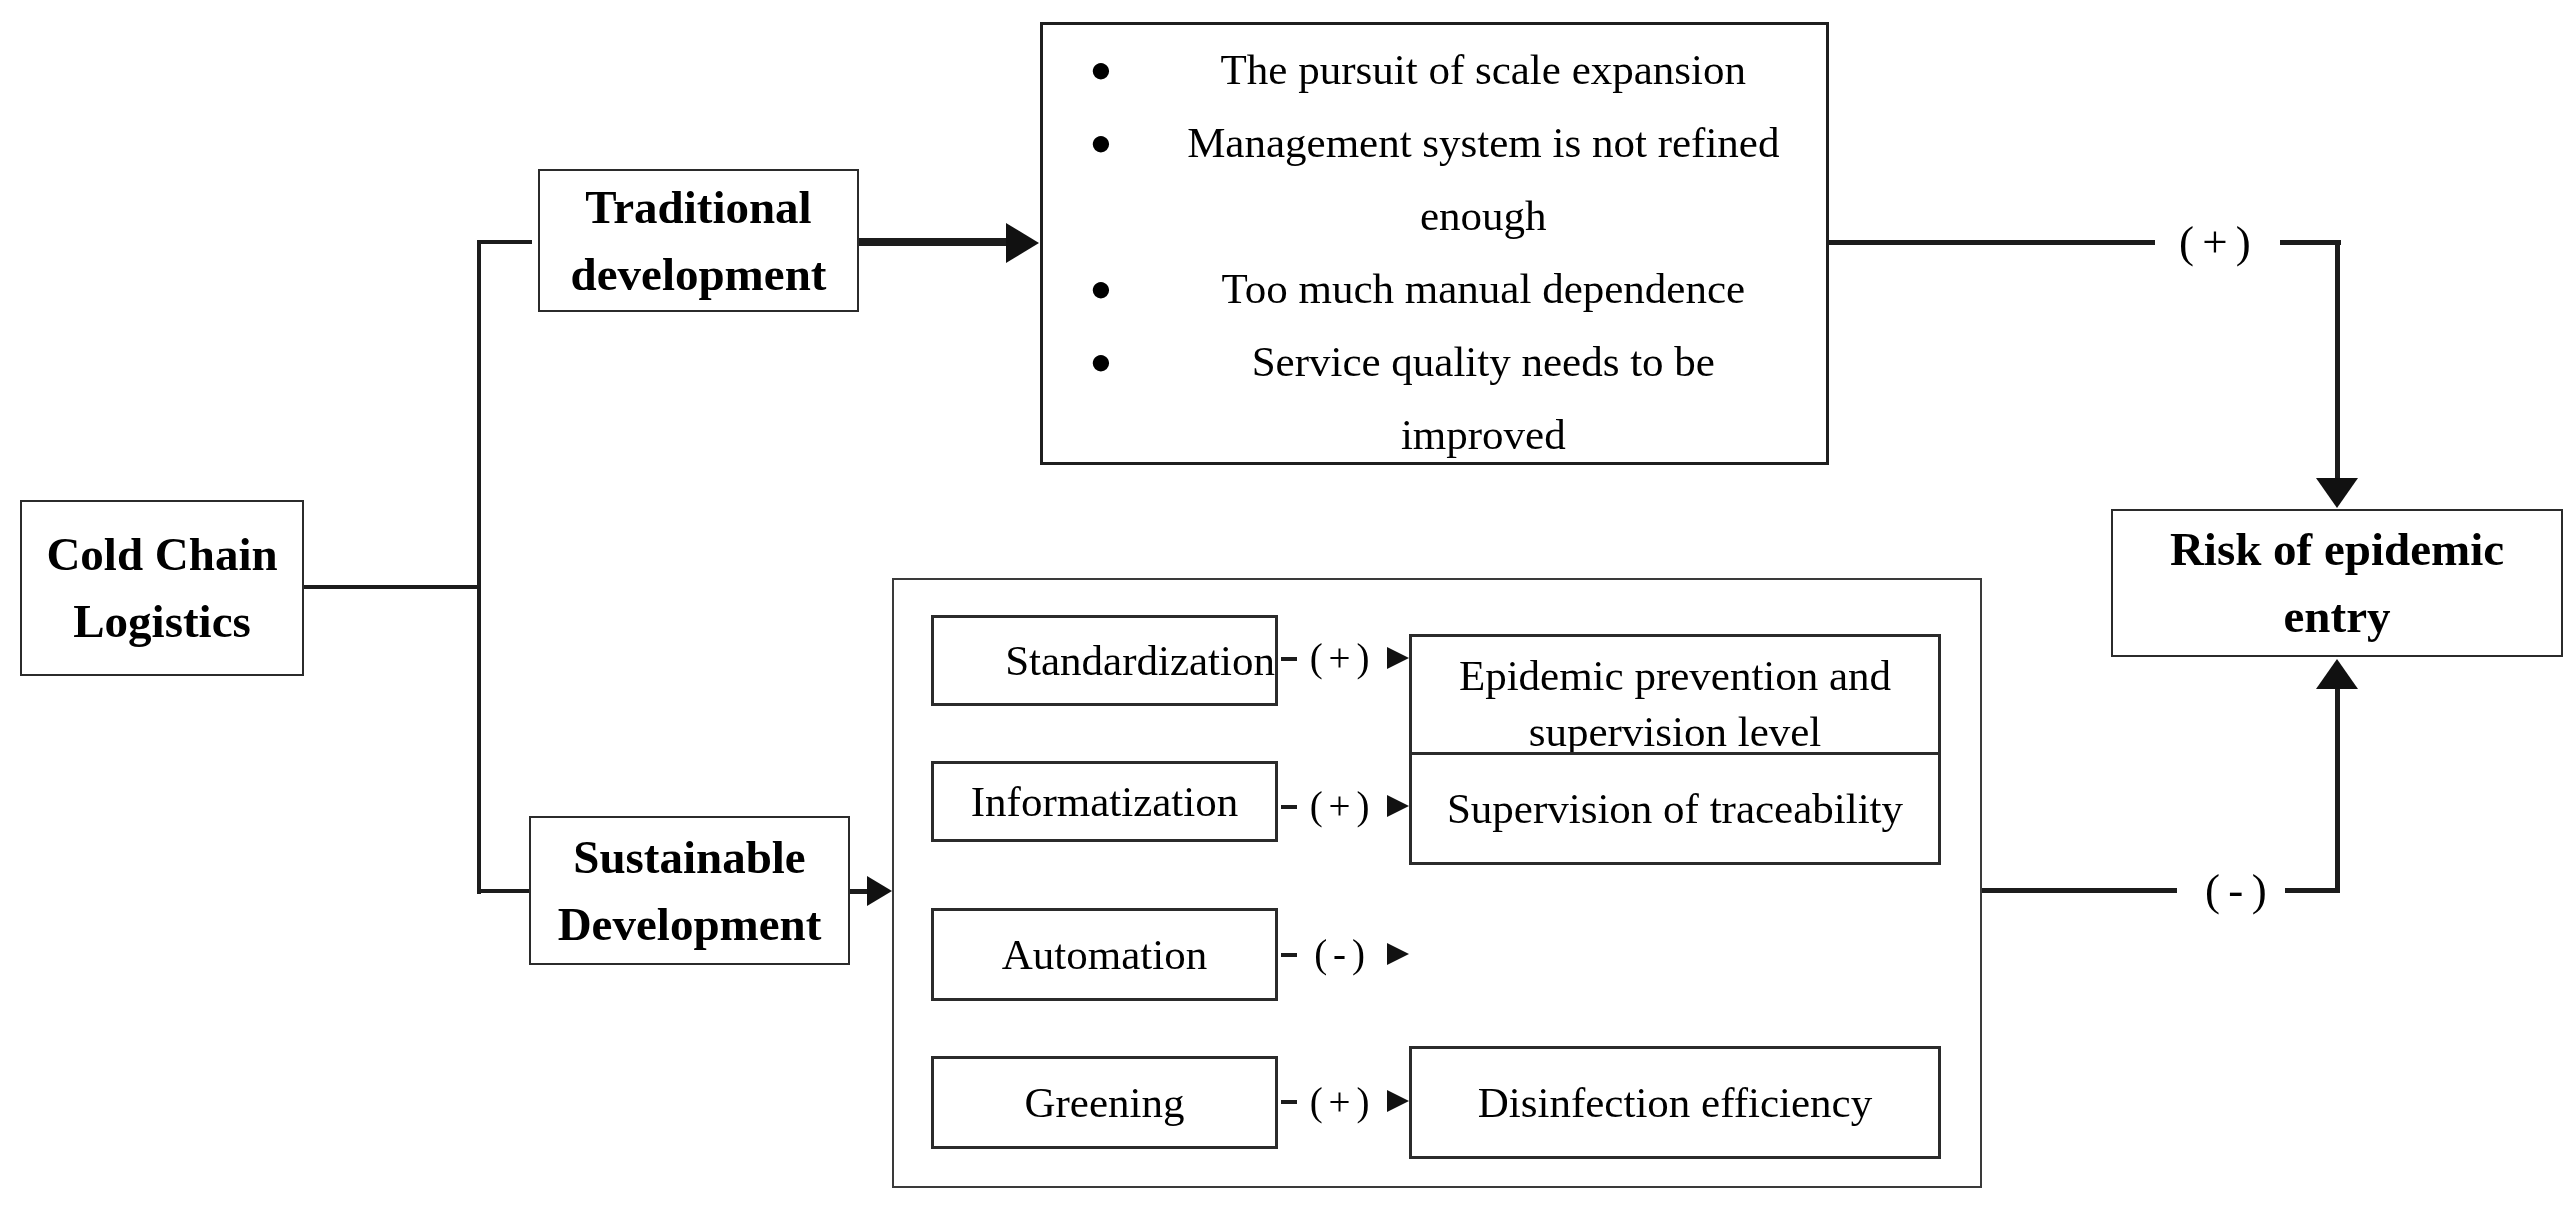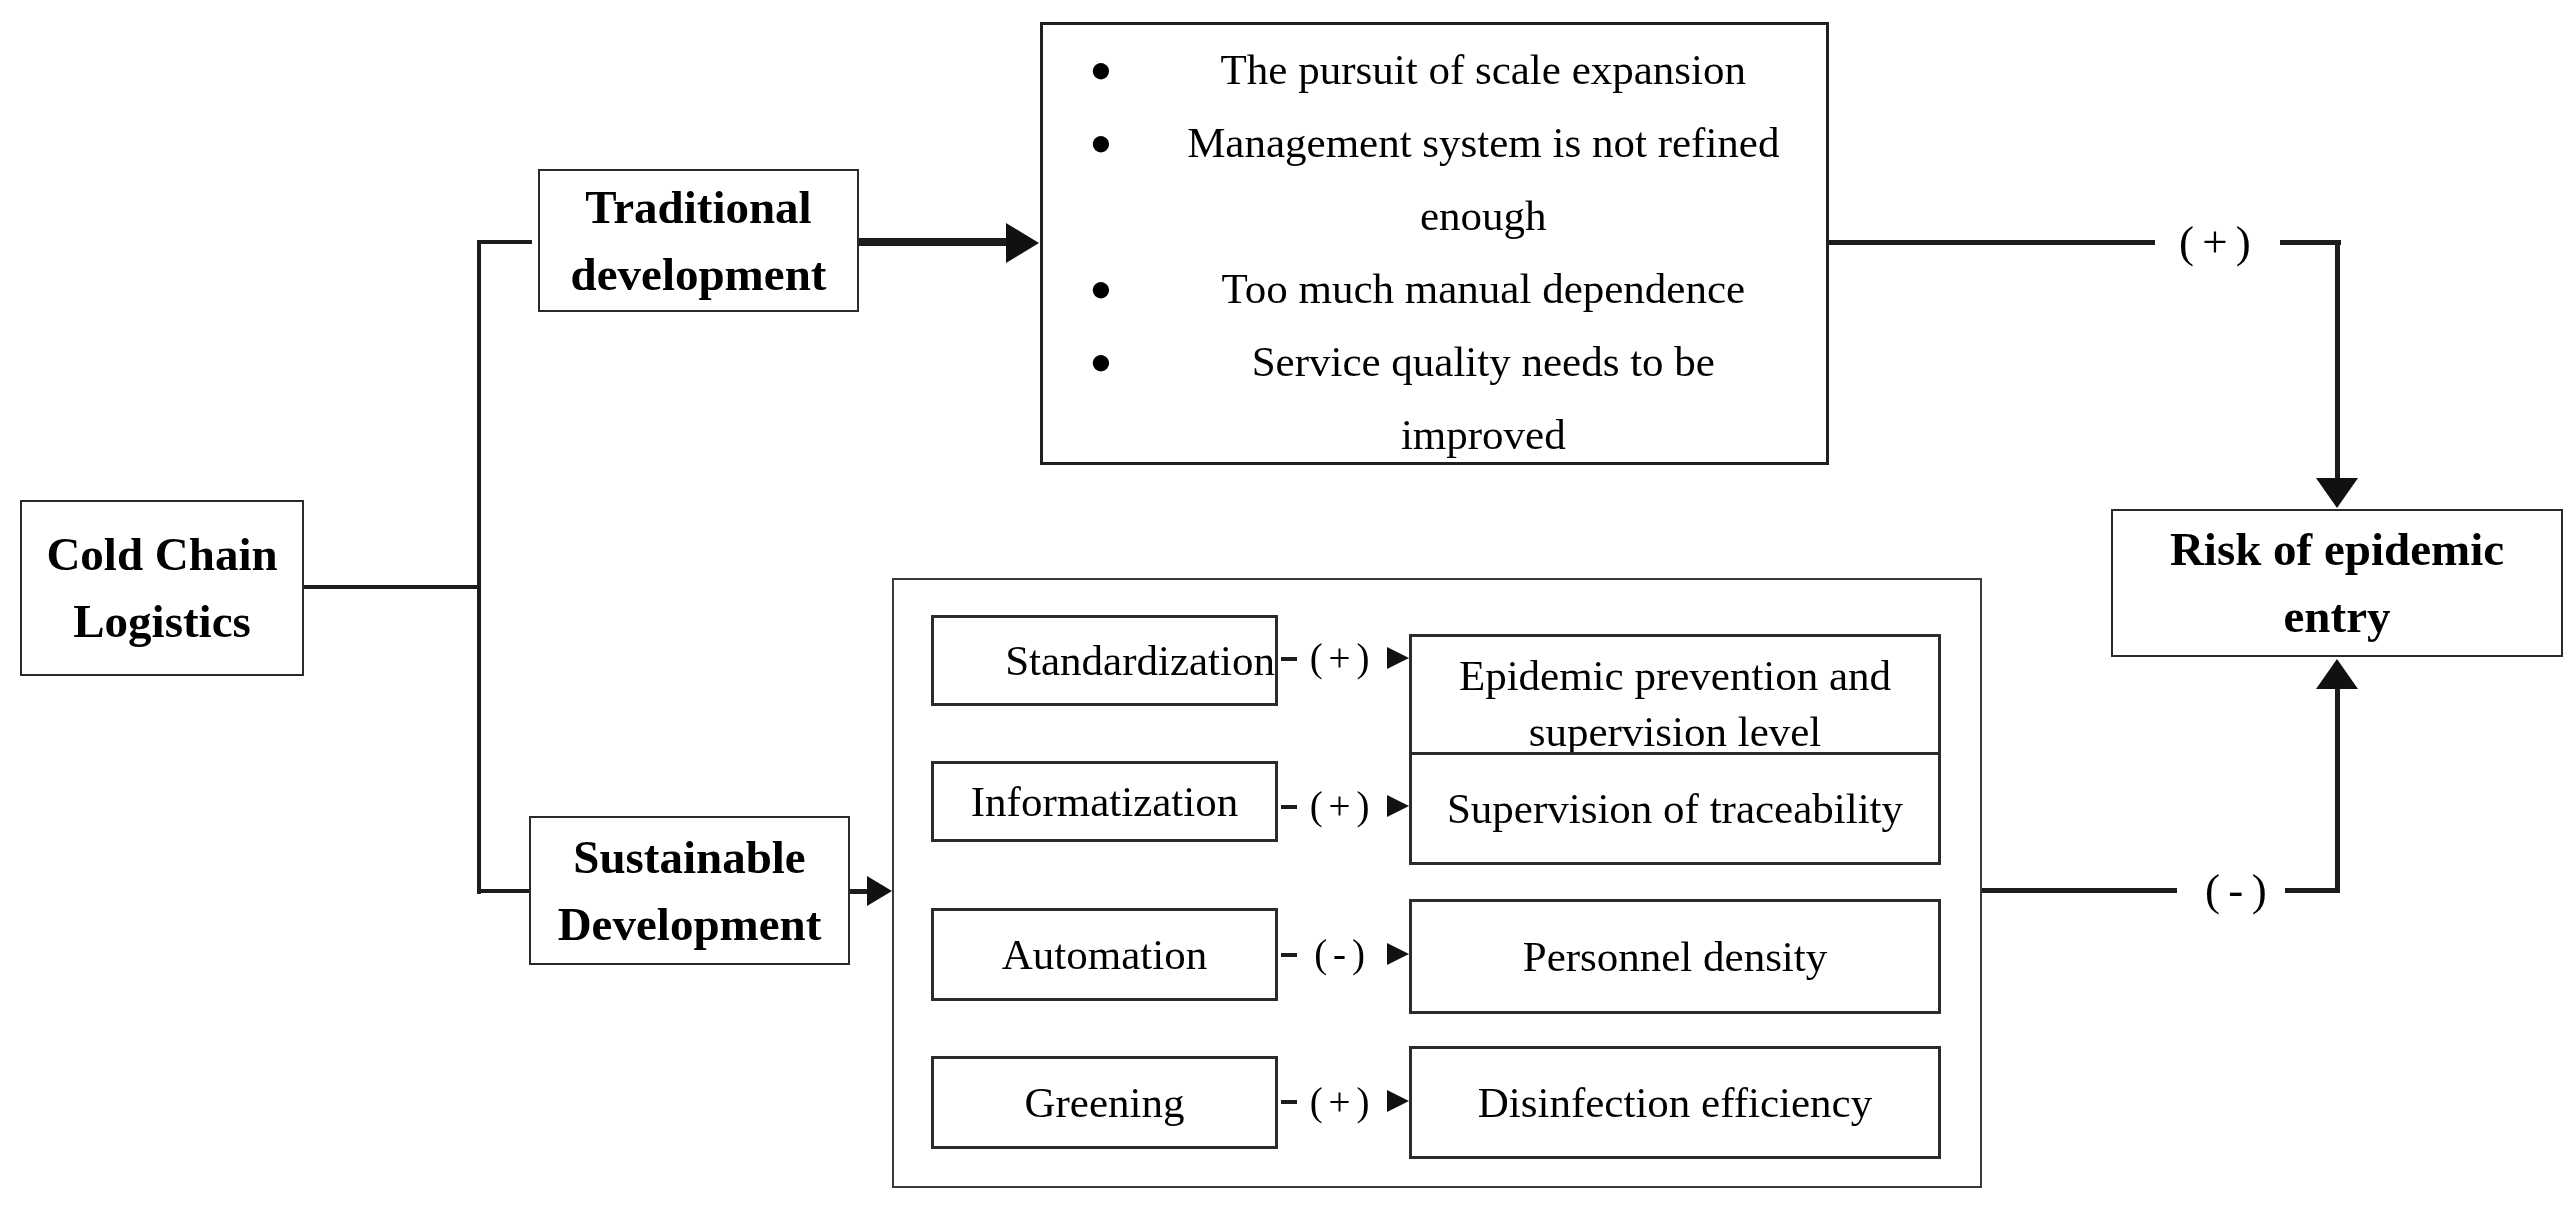--- a/index.html
+++ b/index.html
@@ -150,23 +150,20 @@
   <div class="box plain driver-box" style="top:908px;height:93px;">
     <span>Automation</span>
   </div>
 
   <div class="box plain effect-box" style="top:752px;height:113px;">
     <span>Supervision of traceability</span>
   </div>
   <div class="line" style="left:1281px;top:953px;width:21.6px;height:4.2px;"></div>
   <div class="sign sign-small" style="left:1297px;top:925px;">(-)</div>
   <div class="tri tri-right-small" style="left:1387px;top:943px;"></div>
-  <div class="box plain effect-box" style="top:899px;height:115px;">
-    <span>Personnel density</span>
-  </div>
 
   <div class="box plain driver-box" style="top:1056px;height:93px;">
     <span>Greening</span>
   </div>
   <div class="line" style="left:1281px;top:1100px;width:21.6px;height:4.2px;"></div>
   <div class="sign sign-small" style="left:1297px;top:1073px;">(+)</div>
   <div class="tri tri-right-small" style="left:1387px;top:1090px;"></div>
   <div class="box plain effect-box" style="top:1046px;height:113px;">
     <span>Disinfection efficiency</span>
   </div>

